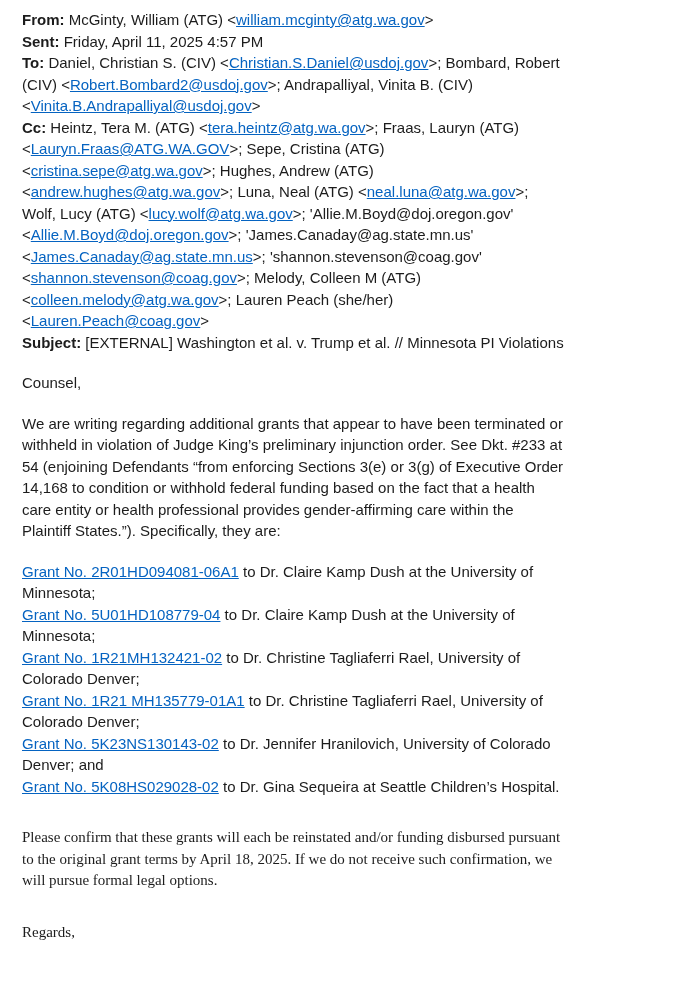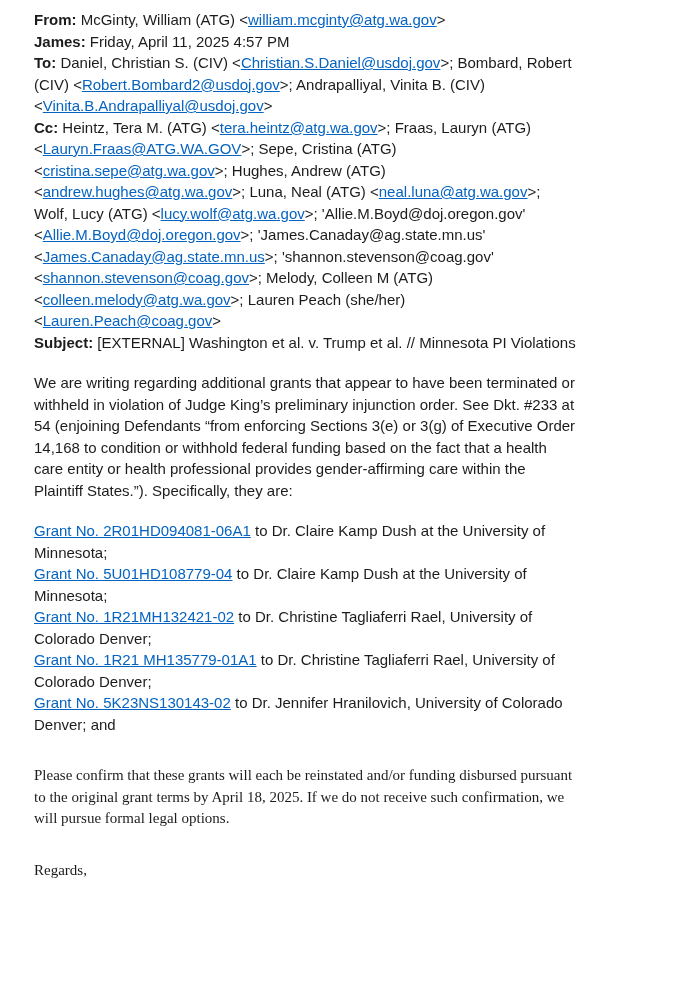--- a/index.html
+++ b/index.html
@@ -7,49 +7,50 @@
   .email {
     width: 584px;
     min-height: 1000px;
     box-sizing: border-box;
     padding: 9px 20px 18px 22px;
     font-size: 15px;
     line-height: 21.5px;
     color: var(--text, #1c1c1c);
     background: var(--bg, #ffffff);
     overflow-wrap: break-word;
-    margin-left: 12px;
   }
   .line { margin: 0; }
   .tight { margin-top: 0; }
   .para { margin-top: 19px; }
   .para-lg { margin-top: 30px; font-family: Liberation Serif, serif; }
   .bold { font-weight: 700; }
   .italic { }
   .plain { font-weight: 400; }
   a.lnk {
     color: var(--link, #0563c1);
     text-decoration: underline;
     cursor: pointer;
   }
 </style>
 </head>
 <body>
 
 <div class="email">
   <div id="email-headers">
       <div class="line tight"><span class="bold">From:</span><span class="plain"> McGinty, William (ATG) &lt;</span><a class="lnk" href="#">william.mcginty@atg.wa.gov</a><span class="plain">&gt;</span></div>
-      <div class="line tight"><span class="bold">James:</span><span class="plain"> Friday, April 11, 2025 4:57 PM</span></div>
+      <div class="line tight"><span class="bold">Sent:</span><span class="plain"> Friday, April 11, 2025 4:57 PM</span></div>
       <div class="line tight"><span class="bold">To:</span><span class="plain"> Daniel, Christian S. (CIV) &lt;</span><a class="lnk" href="#">Christian.S.Daniel@usdoj.gov</a><span class="plain">&gt;; Bombard, Robert (CIV) &lt;</span><a class="lnk" href="#">Robert.Bombard2@usdoj.gov</a><span class="plain">&gt;; Andrapalliyal, Vinita B. (CIV) &lt;</span><a class="lnk" href="#">Vinita.B.Andrapalliyal@usdoj.gov</a><span class="plain">&gt;</span></div>
       <div class="line tight"><span class="bold">Cc:</span><span class="plain"> Heintz, Tera M. (ATG) &lt;</span><a class="lnk" href="#">tera.heintz@atg.wa.gov</a><span class="plain">&gt;; Fraas, Lauryn (ATG) &lt;</span><a class="lnk" href="#">Lauryn.Fraas@ATG.WA.GOV</a><span class="plain">&gt;; Sepe, Cristina (ATG) &lt;</span><a class="lnk" href="#">cristina.sepe@atg.wa.gov</a><span class="plain">&gt;; Hughes, Andrew (ATG) &lt;</span><a class="lnk" href="#">andrew.hughes@atg.wa.gov</a><span class="plain">&gt;; Luna, Neal (ATG) &lt;</span><a class="lnk" href="#">neal.luna@atg.wa.gov</a><span class="plain">&gt;; Wolf, Lucy (ATG) &lt;</span><a class="lnk" href="#">lucy.wolf@atg.wa.gov</a><span class="plain">&gt;; 'Allie.M.Boyd@doj.oregon.gov' &lt;</span><a class="lnk" href="#">Allie.M.Boyd@doj.oregon.gov</a><span class="plain">&gt;; 'James.Canaday@ag.state.mn.us' &lt;</span><a class="lnk" href="#">James.Canaday@ag.state.mn.us</a><span class="plain">&gt;; 'shannon.stevenson@coag.gov' &lt;</span><a class="lnk" href="#">shannon.stevenson@coag.gov</a><span class="plain">&gt;; Melody, Colleen M (ATG) &lt;</span><a class="lnk" href="#">colleen.melody@atg.wa.gov</a><span class="plain">&gt;; Lauren Peach (she/her) &lt;</span><a class="lnk" href="#">Lauren.Peach@coag.gov</a><span class="plain">&gt;</span></div>
       <div class="line tight"><span class="bold">Subject:</span><span class="plain"> [EXTERNAL] Washington et al. v. Trump et al. // Minnesota PI Violations</span></div>
     </div>
   <div id="email-body">
+      <div class="line para"><span class="plain">Counsel,</span></div>
       <div class="line para"><span class="plain">We are writing regarding additional grants that appear to have been terminated or withheld in violation of Judge King’s preliminary injunction order. </span><span class="italic">See</span><span class="plain"> Dkt. #233 at 54 (enjoining Defendants “from enforcing Sections 3(e) or 3(g) of Executive Order 14,168 to condition or withhold federal funding based on the fact that a health care entity or health professional provides gender-affirming care within the Plaintiff States.”). Specifically, they are:</span></div>
       <div class="line para"><a class="lnk" href="#">Grant No. 2R01HD094081-06A1</a><span class="plain"> to Dr. Claire Kamp Dush at the University of Minnesota;</span></div>
       <div class="line tight"><a class="lnk" href="#">Grant No. 5U01HD108779-04</a><span class="plain"> to Dr. Claire Kamp Dush at the University of Minnesota;</span></div>
       <div class="line tight"><a class="lnk" href="#">Grant No. 1R21MH132421-02</a><span class="plain"> to Dr. Christine Tagliaferri Rael, University of Colorado Denver;</span></div>
       <div class="line tight"><a class="lnk" href="#">Grant No. 1R21 MH135779-01A1</a><span class="plain"> to Dr. Christine Tagliaferri Rael, University of Colorado Denver;</span></div>
       <div class="line tight"><a class="lnk" href="#">Grant No. 5K23NS130143-02</a><span class="plain"> to Dr. Jennifer Hranilovich, University of Colorado Denver; and</span></div>
+      <div class="line tight"><a class="lnk" href="#">Grant No. 5K08HS029028-02</a><span class="plain"> to Dr. Gina Sequeira at Seattle Children’s Hospital.</span></div>
       <div class="line para-lg"><span class="plain">Please confirm that these grants will each be reinstated and/or funding disbursed pursuant to the original grant terms by April 18, 2025. If we do not receive such confirmation, we will pursue formal legal options.</span></div>
       <div class="line para-lg"><span class="plain">Regards,</span></div>
     </div>
 </div>
 
 </body></html>

